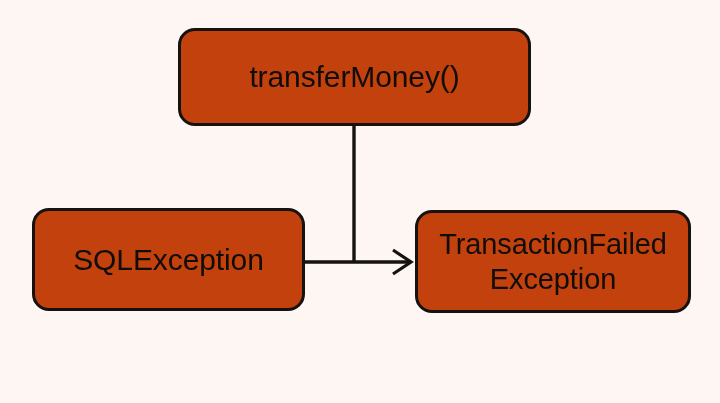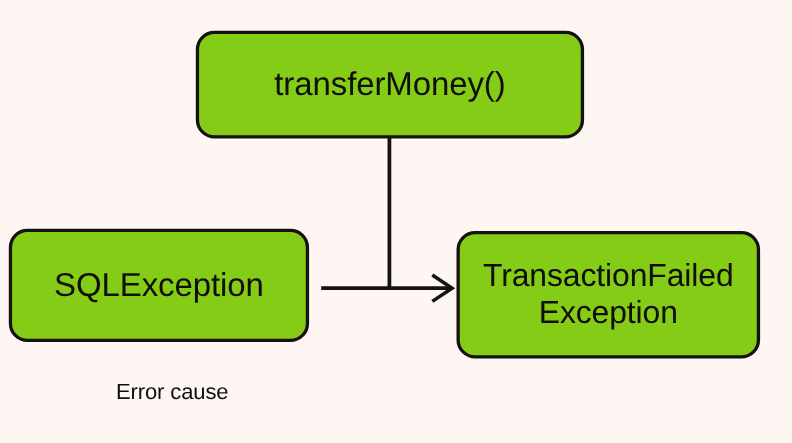--- a/index.html
+++ b/index.html
@@ -17,21 +17,21 @@
   }
   #diagram-canvas {
     position: absolute;
     inset: 0;
     width: 720px;
     height: 403px;
   }
   .node {
     position: absolute;
     box-sizing: border-box;
-    background: #84cc16;
+    background: #c2410c;
     border: 3px solid #15120f;
     border-radius: 17px;
     display: flex;
     align-items: center;
     justify-content: center;
     text-align: center;
     color: #100d0b;
     font-family: "Liberation Sans", sans-serif;
     font-size: 30px;
     font-weight: 400;
@@ -40,31 +40,31 @@
     white-space: pre-line;
     padding: 2px 10px;
   }
   #node-transfer-money {
     left: 178px;
     top: 28px;
     width: 353px;
     height: 98px;
   }
   #node-sql-exception {
-    left: 8px;
+    left: 32px;
     top: 208px;
     width: 273px;
     height: 103px;
     font-weight: 500;
   }
   #node-transaction-failed-exception {
     left: 415px;
     top: 210px;
     width: 276px;
-    height: 116px;
+    height: 103px;
     font-size: 29px;
   }
   .caption {
     position: absolute;
     color: #100d0b;
     font-family: "Liberation Sans", sans-serif;
     font-size: 20px;
     font-weight: 400;
     text-align: center;
     letter-spacing: -0.1px;
@@ -103,16 +103,15 @@
     <polyline points="393,250 411,262 393,274" fill="none" stroke="#15120f" stroke-width="3.2" stroke-linecap="butt" stroke-linejoin="miter"></polyline>
   </svg>
 
   <div class="node" id="node-transfer-money">transferMoney()</div>
 
   <div class="node" id="node-sql-exception">SQLException</div>
 
   <div class="node" id="node-transaction-failed-exception">TransactionFailed
 Exception</div>
 
-  <div class="caption" id="caption-error-cause">Error cause</div>
 
 
 </div>
 
 </body></html>

